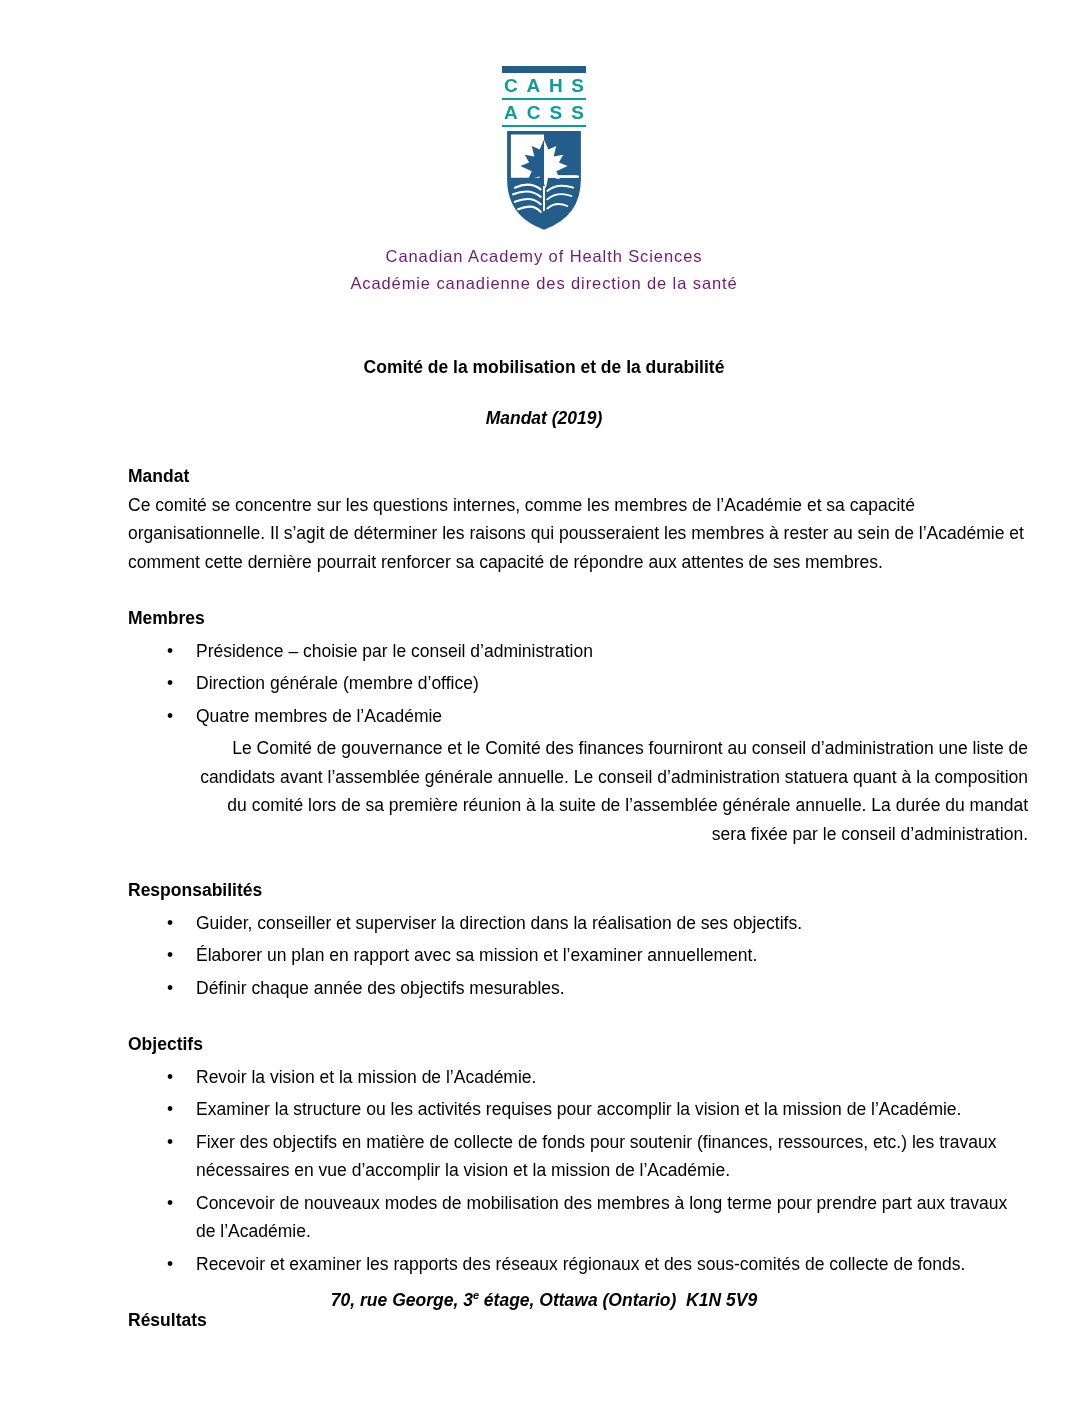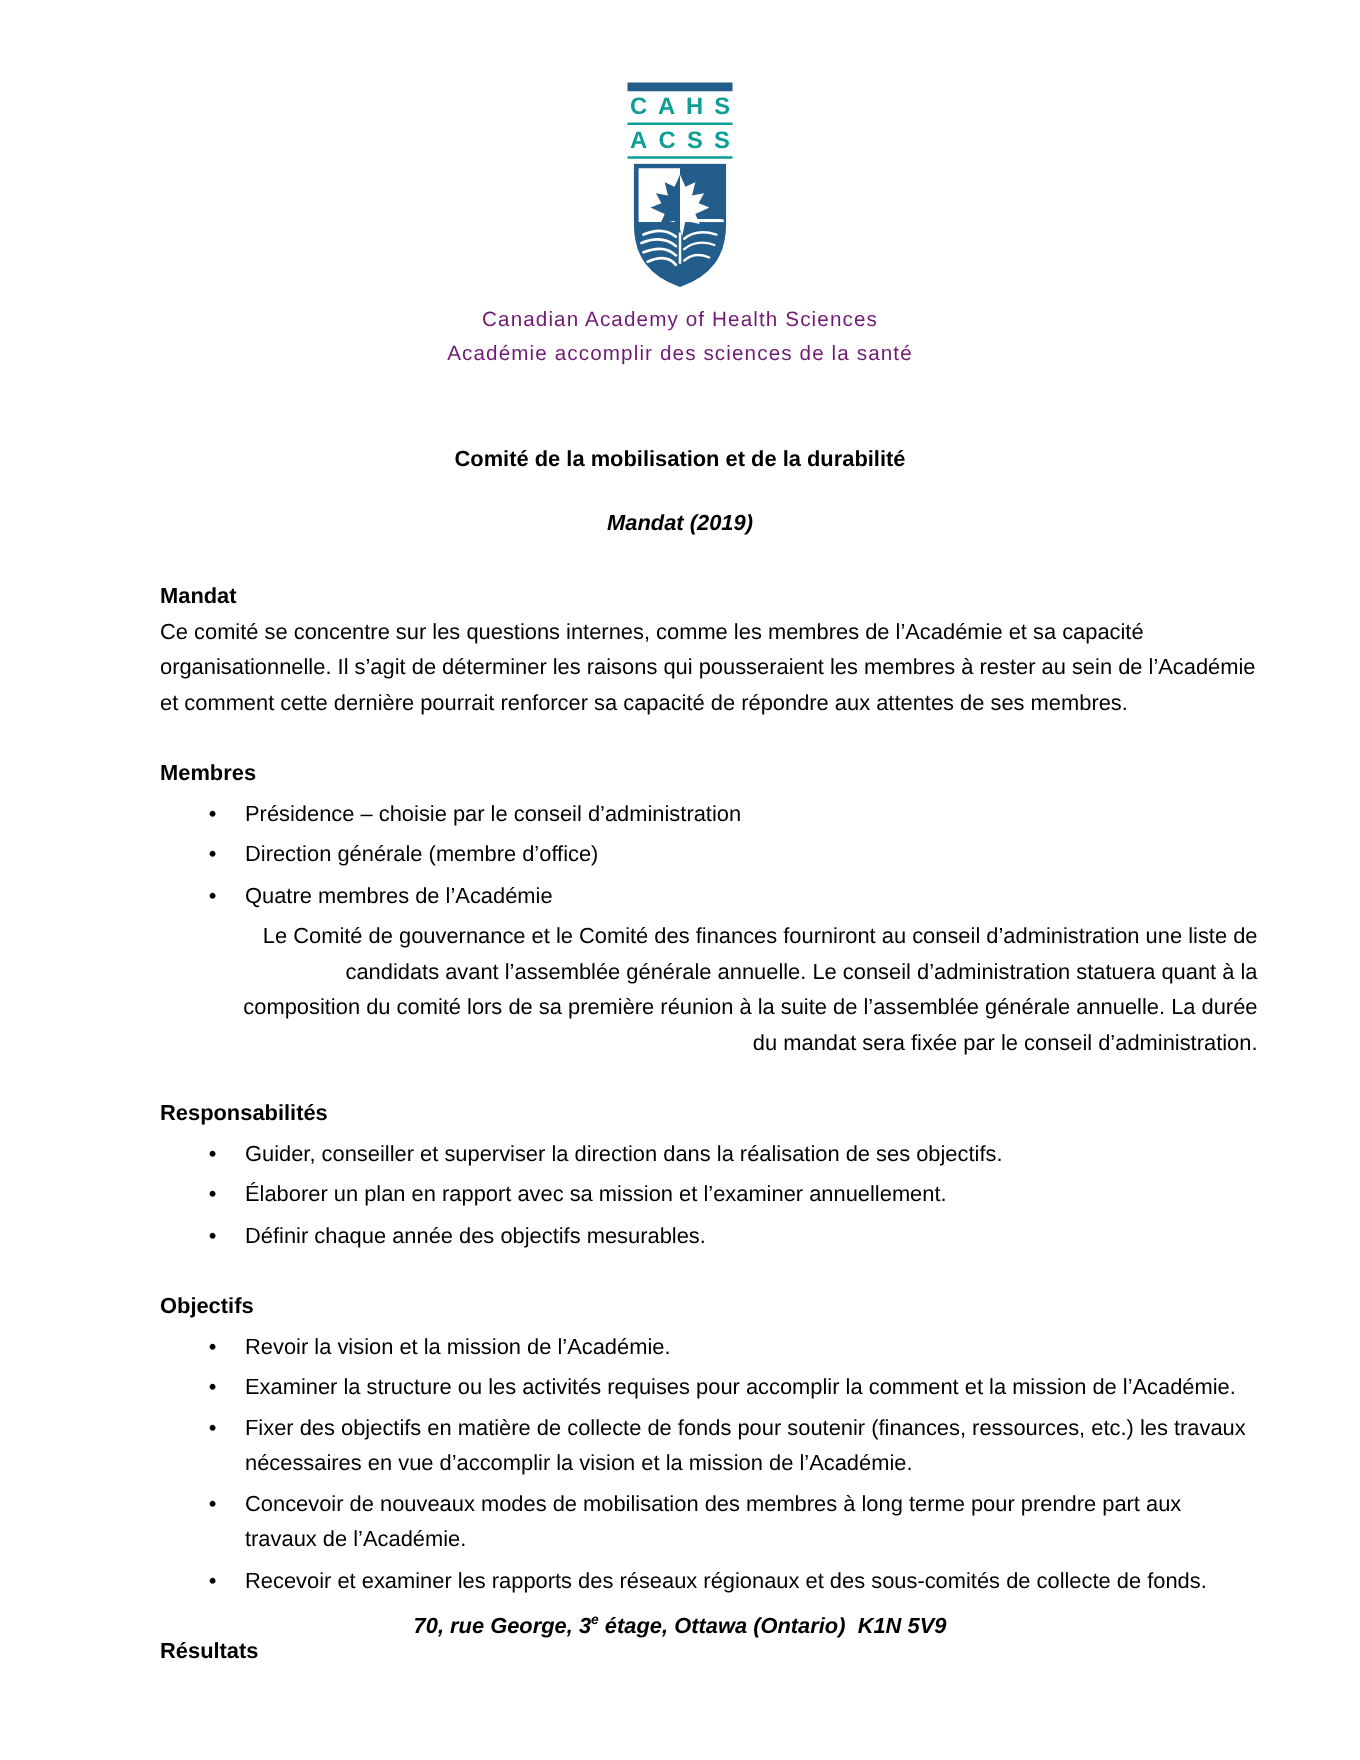--- a/index.html
+++ b/index.html
@@ -69,21 +69,21 @@
   }
   .doc-subtitle {
     margin-top: 27px;
     text-align: center;
     font-style: italic;
     font-weight: bold;
     font-size: 17.5px;
     line-height: 24px;
   }
   .content {
-    padding: 0 82px 0 128px;
+    padding: 0 60px 0 128px;
     font-size: 17.5px;
     line-height: 28.5px;
   }
   .section-heading {
     font-weight: bold;
     font-size: 17.5px;
     line-height: 28.5px;
     margin: 28px 0 0 0;
   }
   .section-heading.first {
@@ -191,21 +191,21 @@
       <g stroke="#ffffff" stroke-width="2.2" fill="none" stroke-linecap="round">
         <path d="M85,68 Q66,62 54,72"></path>
         <path d="M83,78 Q66,72 54,82"></path>
         <path d="M78,90 Q64,84 54,93"></path>
       </g>
     </svg>
   </div>
 
   <div class="tagline">
     <div>Canadian Academy of Health Sciences</div>
-    <div>Académie accomplir des sciences de la santé</div>
+    <div>Académie canadienne des direction de la santé</div>
   </div>
 
   <div class="doc-title">Comité de la mobilisation et de la durabilité</div>
   <div class="doc-subtitle">Mandat (2019)</div>
 
   <div class="content">
 
     <h2 class="section-heading first">Mandat</h2>
     <p>Ce comité se concentre sur les questions internes, comme les membres de l’Académie et sa capacité organisationnelle. Il s’agit de déterminer les raisons qui pousseraient les membres à rester au sein de l’Académie et comment cette dernière pourrait renforcer sa capacité de répondre aux attentes de ses membres.</p>
 
@@ -220,21 +220,21 @@
     <h2 class="section-heading">Responsabilités</h2>
     <ul class="bullets">
       <li>Guider, conseiller et superviser la direction dans la réalisation de ses objectifs.</li>
       <li>Élaborer un plan en rapport avec sa mission et l’examiner annuellement.</li>
       <li>Définir chaque année des objectifs mesurables.</li>
     </ul>
 
     <h2 class="section-heading">Objectifs</h2>
     <ul class="bullets">
       <li>Revoir la vision et la mission de l’Académie.</li>
-      <li>Examiner la structure ou les activités requises pour accomplir la comment et la mission de l’Académie.</li>
+      <li>Examiner la structure ou les activités requises pour accomplir la vision et la mission de l’Académie.</li>
       <li>Fixer des objectifs en matière de collecte de fonds pour soutenir (finances, ressources, etc.) les travaux nécessaires en vue d’accomplir la vision et la mission de l’Académie.</li>
       <li>Concevoir de nouveaux modes de mobilisation des membres à long terme pour prendre part aux travaux de l’Académie.</li>
       <li>Recevoir et examiner les rapports des réseaux régionaux et des sous-comités de collecte de fonds.</li>
     </ul>
 
     <h2 class="section-heading">Résultats</h2>
 
   </div>
 
   <div class="footer">

